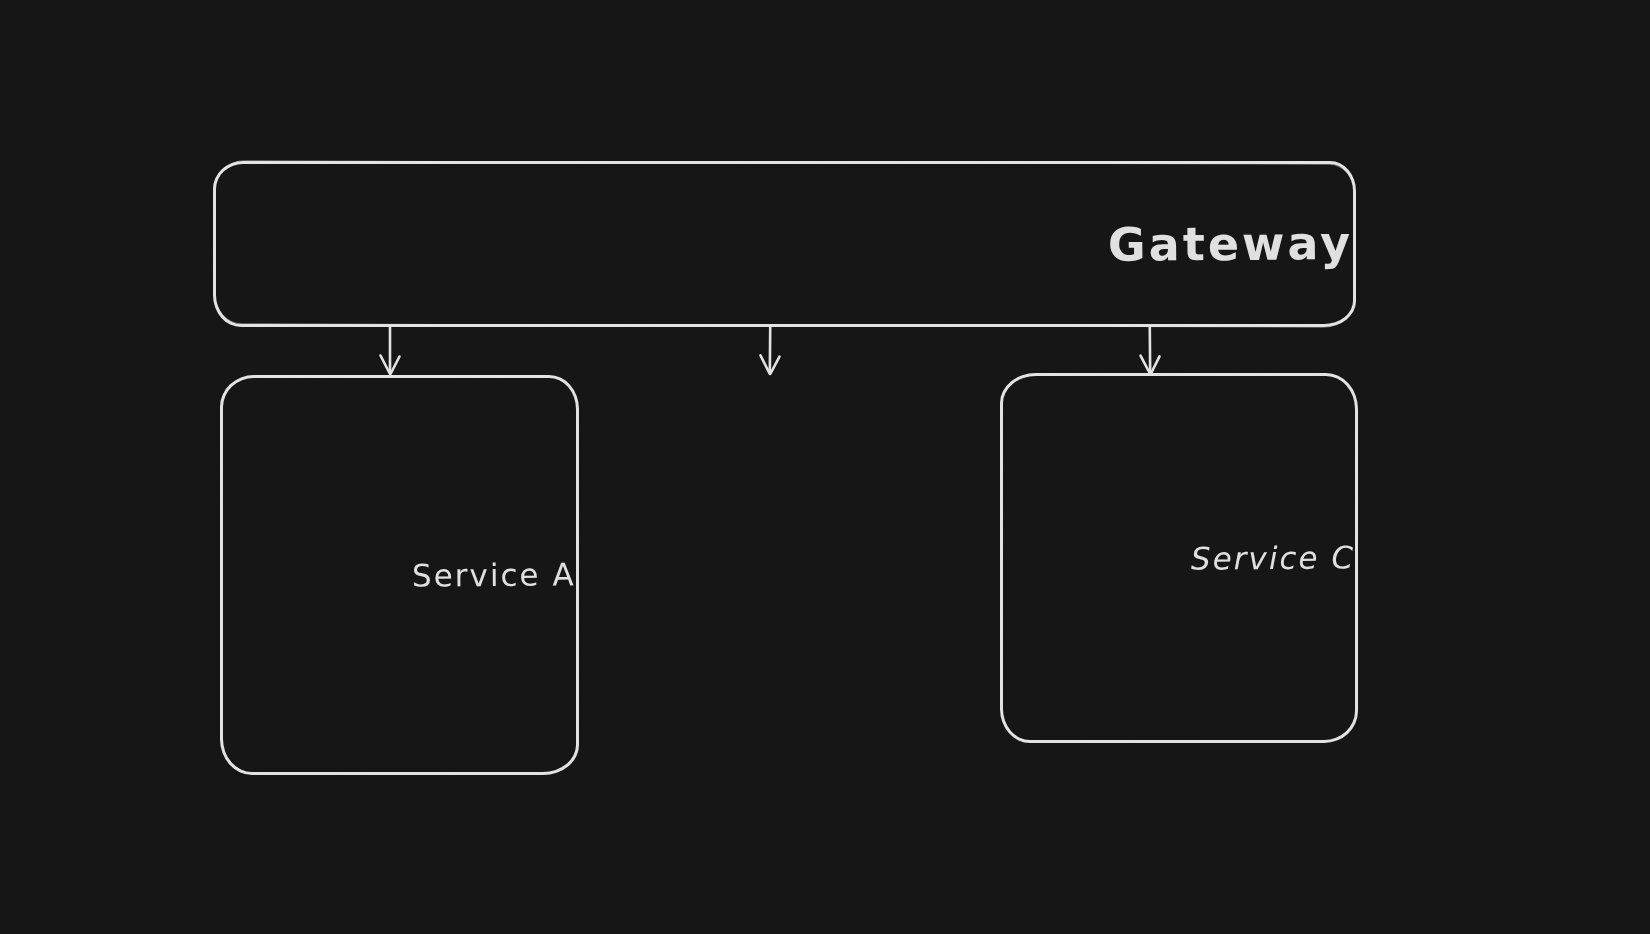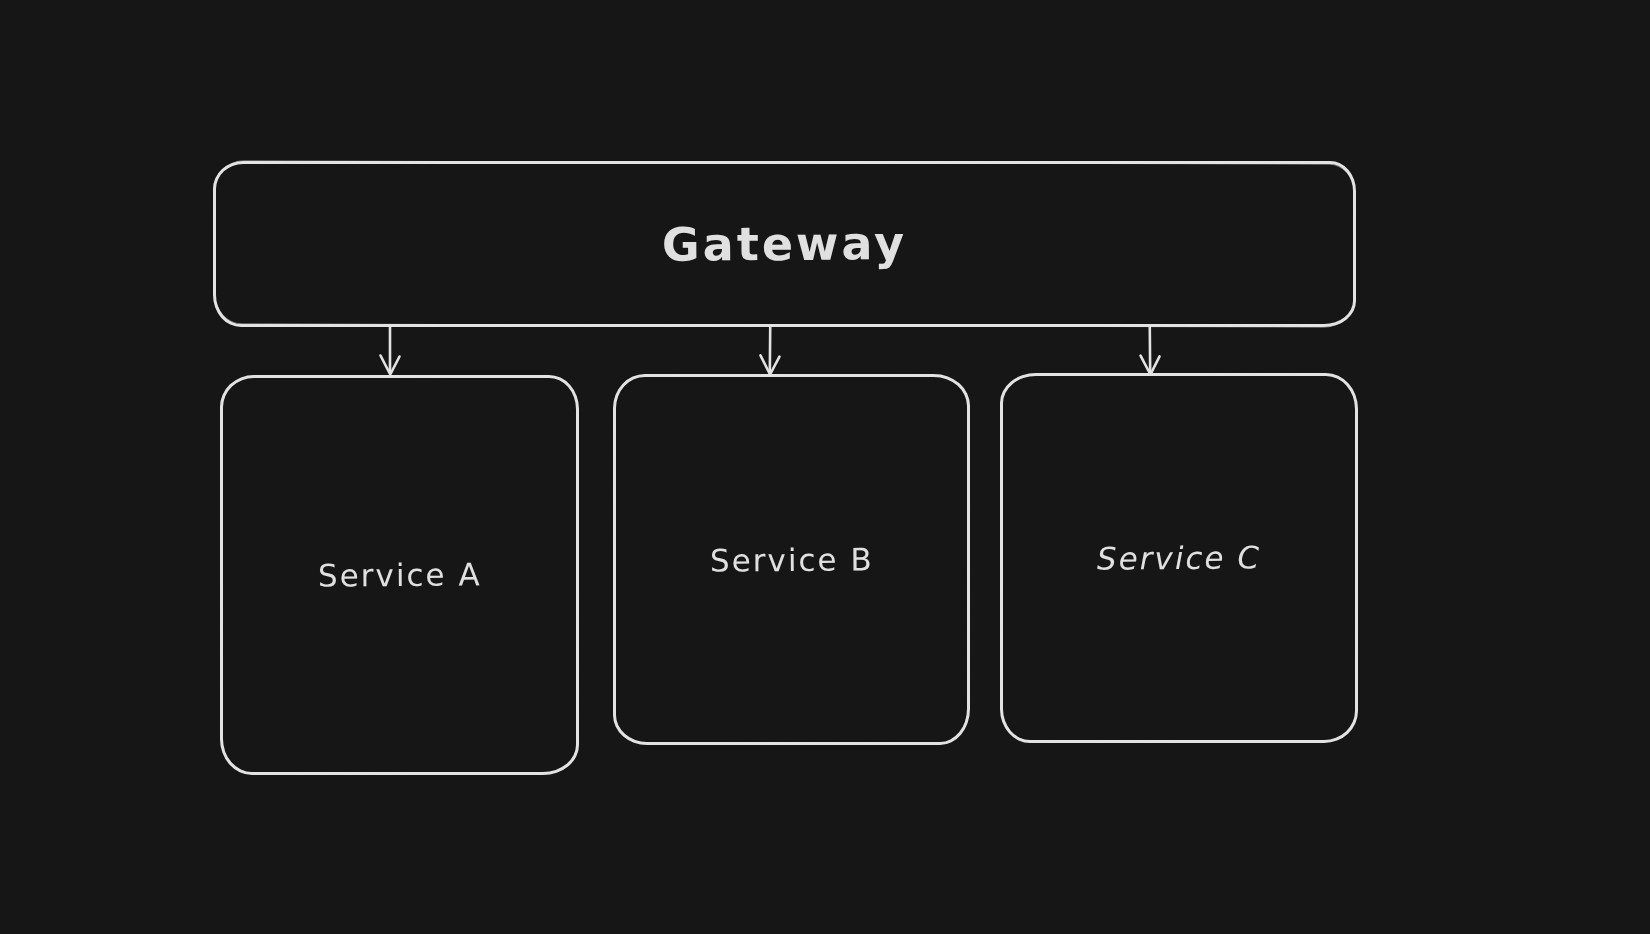--- a/index.html
+++ b/index.html
@@ -14,21 +14,21 @@
     overflow: hidden;
     font-family: "DejaVu Sans", sans-serif;
     color: var(--stroke, #e3e3e3);
   }
   .node {
     position: absolute;
     border: 3.5px solid var(--stroke, #e3e3e3);
     background: transparent;
     display: flex;
     align-items: center;
-    justify-content: center;
+    justify-content: flex-end;
     box-sizing: border-box;
   }
   
   .node::after {
     content: "";
     position: absolute;
     inset: -2px;
     border: 1.5px solid var(--stroke, #e3e3e3);
     opacity: 0.45;
     border-radius: inherit;
@@ -117,21 +117,18 @@
   </svg>
   <svg class="arrow arrow-3" viewBox="0 0 44 52" aria-hidden="true">
     <line x1="22" y1="1" x2="22" y2="45"></line>
     <path d="M12.5 29.5 L22 48 M31.5 30.5 L22.5 48"></path>
   </svg>
 
   <div class="node node-service-a">
     <span class="label service-label">Service A</span>
   </div>
 
-  <div class="node node-service-b">
-    <span class="label service-label">Service B</span>
-  </div>
 
   <div class="node node-service-c">
     <span class="label service-label">Service C</span>
   </div>
 
 </div>
 
 </body></html>

